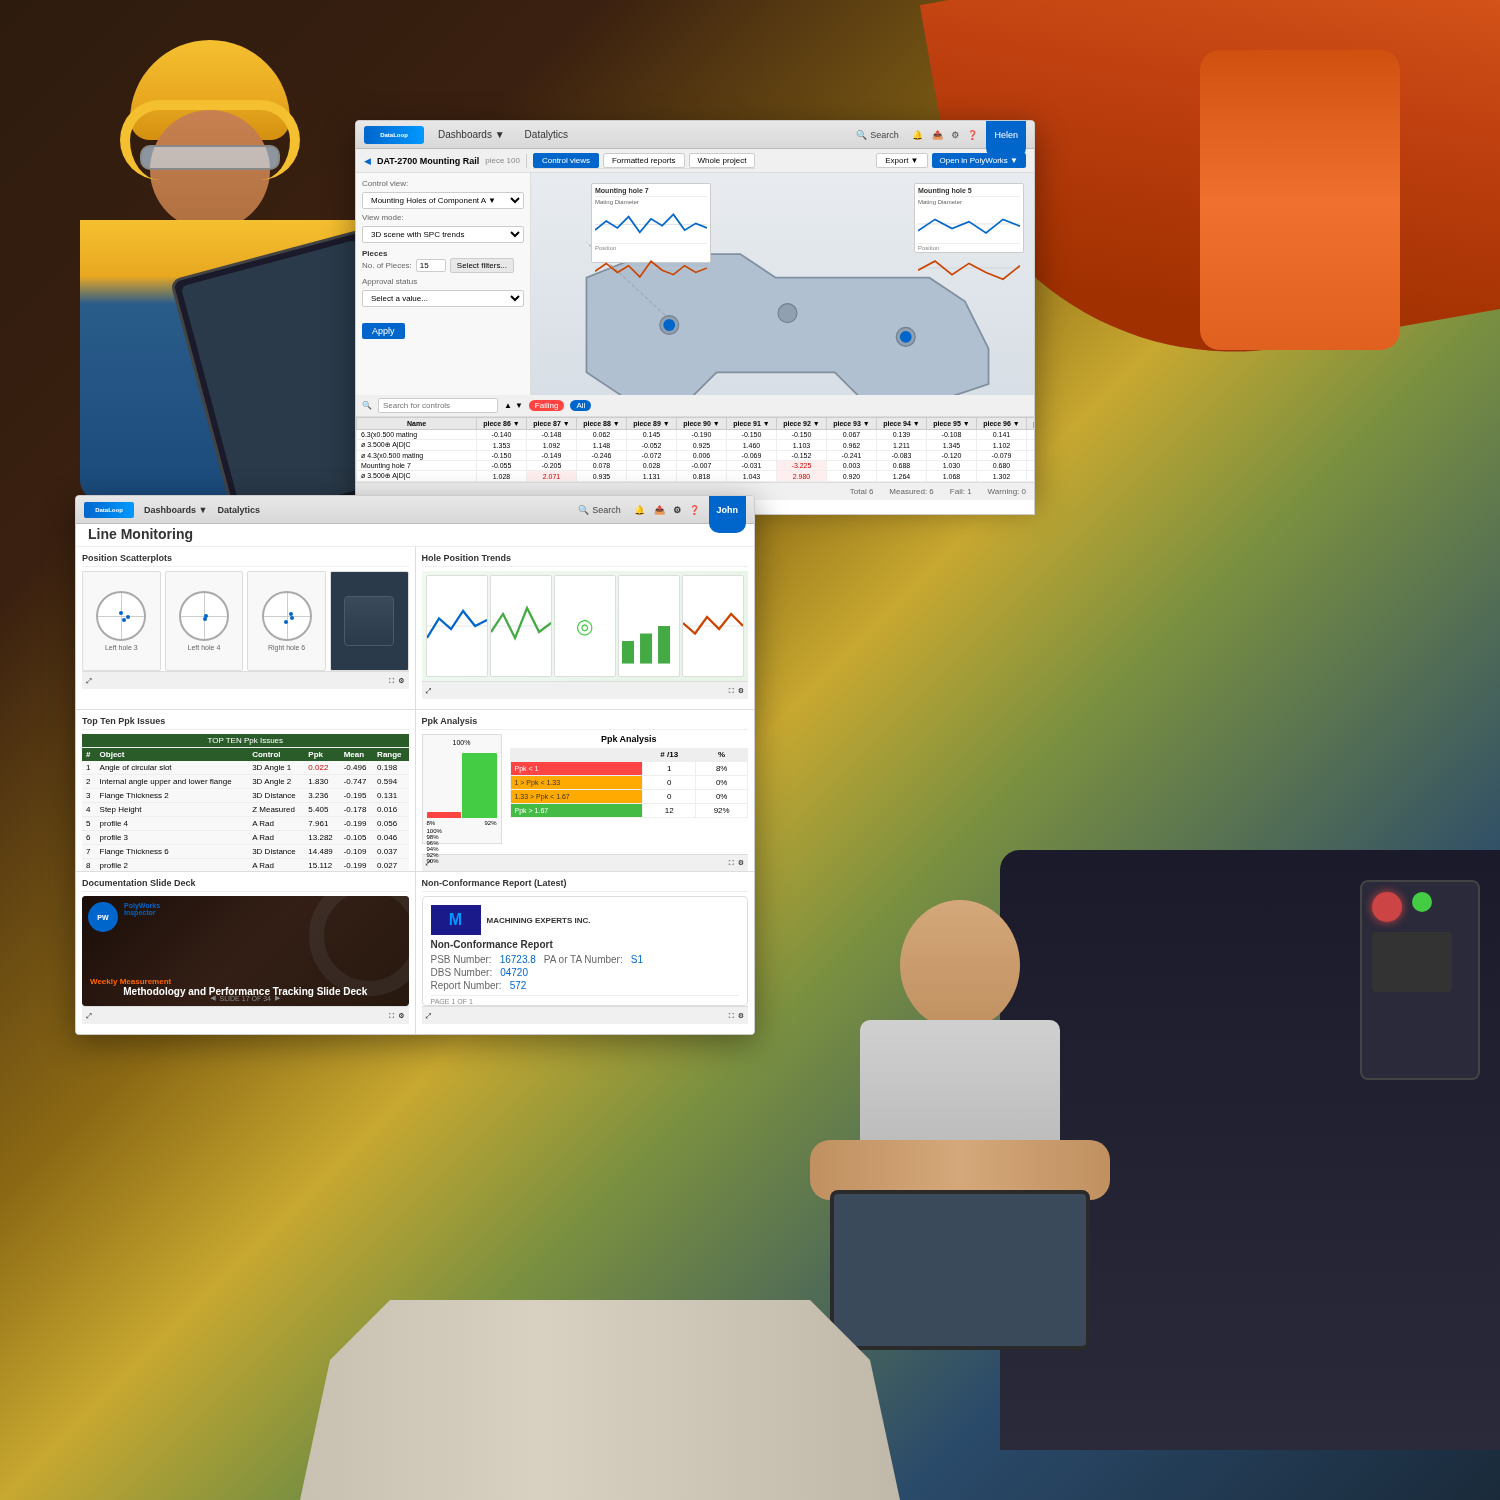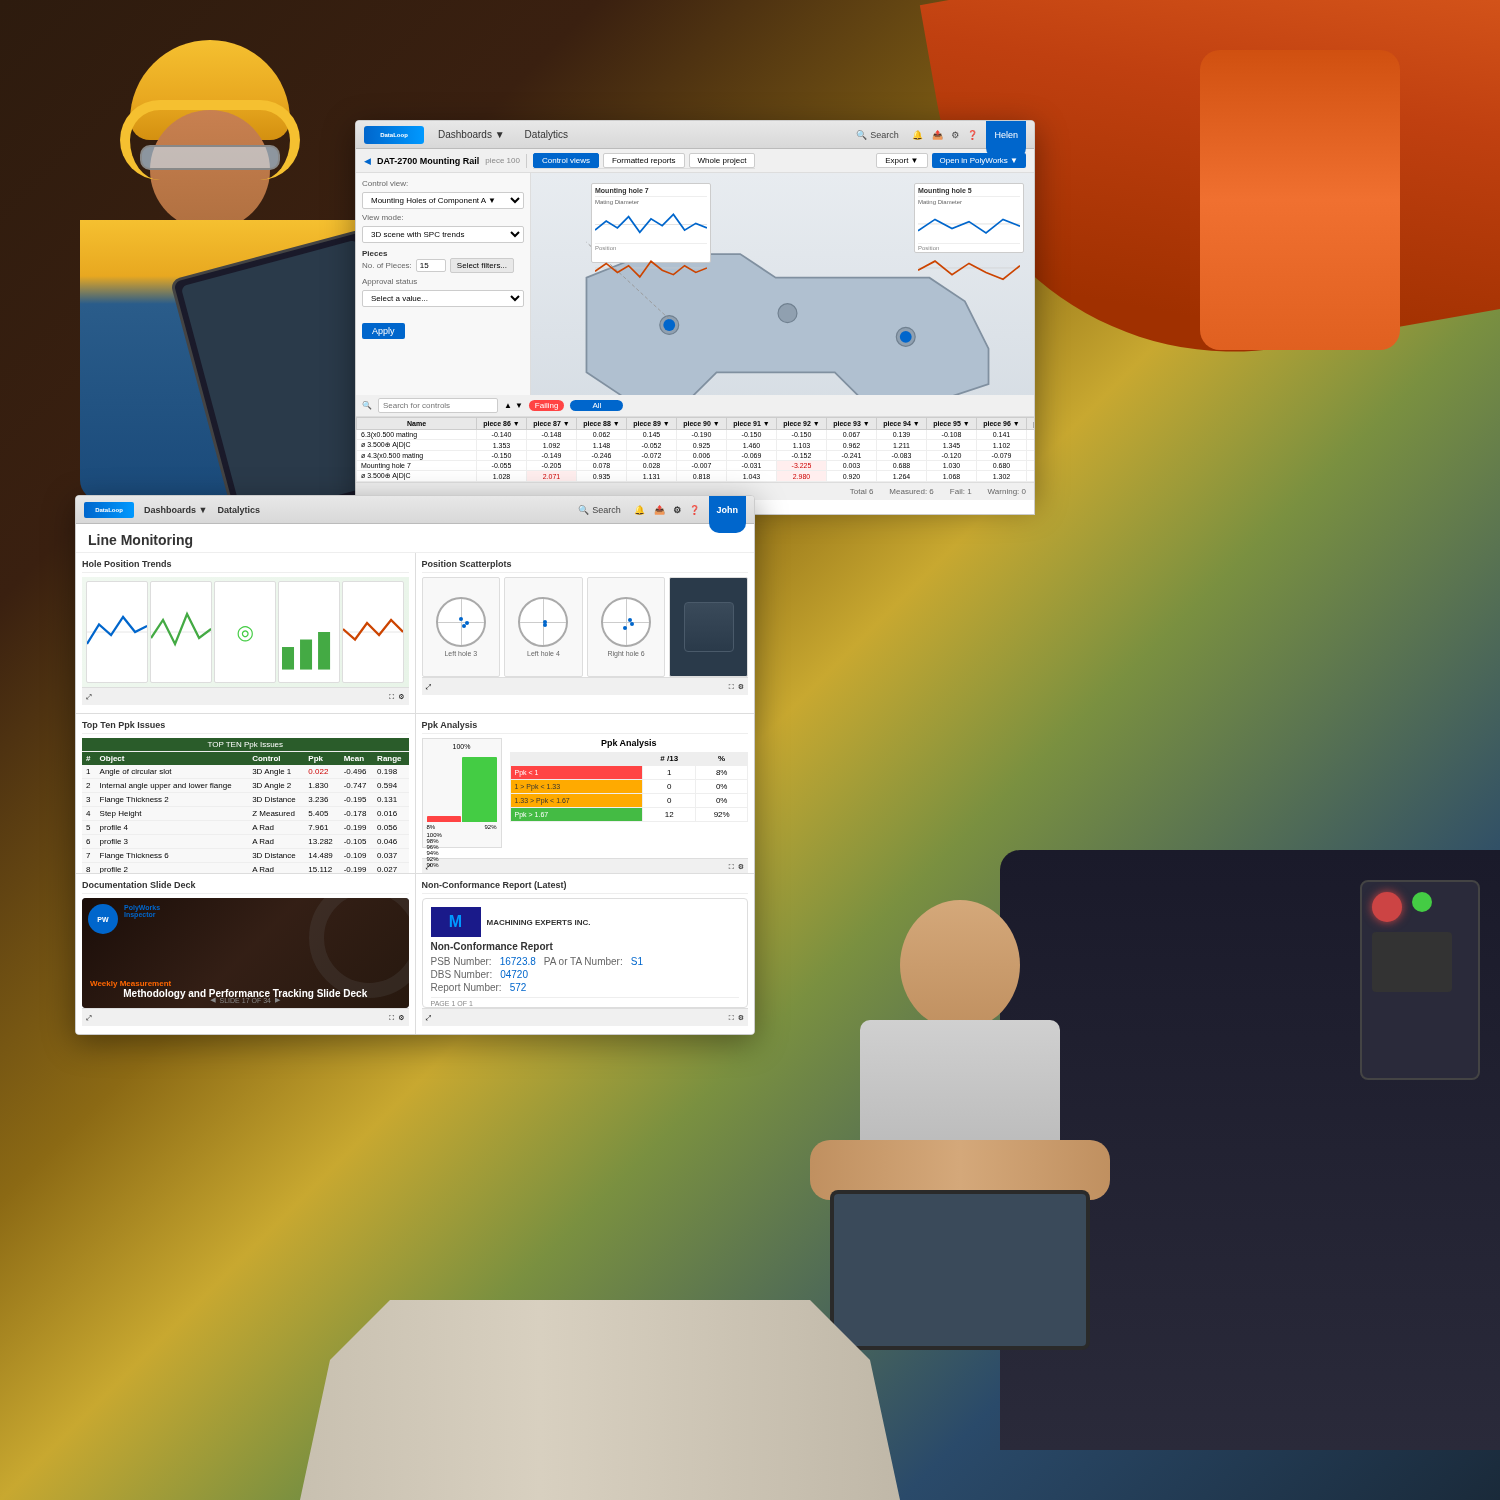--- a/index.html
+++ b/index.html
@@ -236,21 +236,21 @@
 
     .failing-badge {
       padding: 1px 6px;
       background: #ff4444;
       color: white;
       border-radius: 8px;
       font-size: 8px;
     }
 
     .all-badge {
-      padding: 1px 22px;
+      padding: 1px 6px;
       background: #0066cc;
       color: white;
       border-radius: 8px;
       font-size: 8px;
     }
 
     .data-table {
       width: 100%;
       border-collapse: collapse;
       font-size: 7px;
@@ -330,21 +330,21 @@
 
     
     .lm-content {
       display: flex;
       flex-direction: column;
       height: calc(100% - 28px);
       background: white;
     }
 
     .lm-page-title {
-      padding: 8px 12px 4px;
+      padding: 2px 12px 4px;
       font-size: 14px;
       font-weight: bold;
       color: #333;
       border-bottom: 1px solid #eee;
     }
 
     .lm-grid {
       display: grid;
       grid-template-columns: 1fr 1fr;
       grid-template-rows: 1fr 1fr 1fr;
@@ -1065,59 +1065,20 @@
       <span>❓</span>
       <span class="user-badge">John</span>
     </div>
   </div>
 
   <div class="lm-content">
     <div class="lm-page-title">Line Monitoring</div>
     <div class="lm-grid">
 
       <div class="lm-cell">
-        <div class="lm-cell-title">Hole Position Trends</div>
-        <div class="hpt-chart">
-          <div class="hpt-mini">
-            <svg width="100%" height="100%" viewBox="0 0 40 40">
-              <line x1="0" y1="20" x2="40" y2="20" stroke="#ddd" stroke-width="0.5"></line>
-              <polyline points="0,28 8,15 16,22 24,10 32,20 40,16" fill="none" stroke="#0066cc" stroke-width="1.5"></polyline>
-            </svg>
-          </div>
-          <div class="hpt-mini">
-            <svg width="100%" height="100%" viewBox="0 0 40 40">
-              <line x1="0" y1="20" x2="40" y2="20" stroke="#ddd" stroke-width="0.5"></line>
-              <polyline points="0,24 8,12 16,28 24,8 32,24 40,18" fill="none" stroke="#44aa44" stroke-width="1.5"></polyline>
-            </svg>
-          </div>
-          <div class="hpt-mini">
-            <div style="display:flex;align-items:center;justify-content:center;height:100%;font-size:20px;color:#44cc44;">◎</div>
-          </div>
-          <div class="hpt-mini">
-            <svg width="100%" height="100%" viewBox="0 0 40 60">
-              <rect x="2" y="40" width="8" height="15" fill="#44aa44"></rect>
-              <rect x="14" y="35" width="8" height="20" fill="#44aa44"></rect>
-              <rect x="26" y="30" width="8" height="25" fill="#44aa44"></rect>
-            </svg>
-          </div>
-          <div class="hpt-mini">
-            <svg width="100%" height="100%" viewBox="0 0 40 40">
-              <line x1="0" y1="20" x2="40" y2="20" stroke="#ddd" stroke-width="0.5"></line>
-              <polyline points="0,18 8,25 16,14 24,22 32,12 40,20" fill="none" stroke="#cc4400" stroke-width="1.5"></polyline>
-            </svg>
-          </div>
-        </div>
-        <div class="cell-bottom-bar">
-          <span>⤢</span>
-          <span style="margin-left:auto;">⛶</span>
-          <span>⚙</span>
-        </div>
-      </div>
-
-      <div class="lm-cell">
         <div class="lm-cell-title">Position Scatterplots</div>
         <div class="scatter-row">
           <div class="scatter-item">
             <div class="scatter-circle">
               <div class="cross-h"></div>
               <div class="cross-v"></div>
               <div class="scatter-dot" style="top:40%;left:45%;"></div>
               <div class="scatter-dot" style="top:55%;left:52%;"></div>
               <div class="scatter-dot" style="top:48%;left:60%;"></div>
             </div>
@@ -1137,20 +1098,59 @@
               <div class="cross-h"></div>
               <div class="cross-v"></div>
               <div class="scatter-dot" style="top:42%;left:55%;"></div>
               <div class="scatter-dot" style="top:58%;left:44%;"></div>
               <div class="scatter-dot" style="top:50%;left:58%;"></div>
             </div>
             <span style="margin-top:3px;">Right hole 6</span>
           </div>
           <div class="scatter-item" style="background:#2a3a4a;">
             <div style="width:50px;height:50px;background:linear-gradient(180deg,#3a4a5a,#2a3a4a);border-radius:4px;border:1px solid #4a5a6a;"></div>
+          </div>
+        </div>
+        <div class="cell-bottom-bar">
+          <span>⤢</span>
+          <span style="margin-left:auto;">⛶</span>
+          <span>⚙</span>
+        </div>
+      </div>
+
+      <div class="lm-cell">
+        <div class="lm-cell-title">Hole Position Trends</div>
+        <div class="hpt-chart">
+          <div class="hpt-mini">
+            <svg width="100%" height="100%" viewBox="0 0 40 40">
+              <line x1="0" y1="20" x2="40" y2="20" stroke="#ddd" stroke-width="0.5"></line>
+              <polyline points="0,28 8,15 16,22 24,10 32,20 40,16" fill="none" stroke="#0066cc" stroke-width="1.5"></polyline>
+            </svg>
+          </div>
+          <div class="hpt-mini">
+            <svg width="100%" height="100%" viewBox="0 0 40 40">
+              <line x1="0" y1="20" x2="40" y2="20" stroke="#ddd" stroke-width="0.5"></line>
+              <polyline points="0,24 8,12 16,28 24,8 32,24 40,18" fill="none" stroke="#44aa44" stroke-width="1.5"></polyline>
+            </svg>
+          </div>
+          <div class="hpt-mini">
+            <div style="display:flex;align-items:center;justify-content:center;height:100%;font-size:20px;color:#44cc44;">◎</div>
+          </div>
+          <div class="hpt-mini">
+            <svg width="100%" height="100%" viewBox="0 0 40 60">
+              <rect x="2" y="40" width="8" height="15" fill="#44aa44"></rect>
+              <rect x="14" y="35" width="8" height="20" fill="#44aa44"></rect>
+              <rect x="26" y="30" width="8" height="25" fill="#44aa44"></rect>
+            </svg>
+          </div>
+          <div class="hpt-mini">
+            <svg width="100%" height="100%" viewBox="0 0 40 40">
+              <line x1="0" y1="20" x2="40" y2="20" stroke="#ddd" stroke-width="0.5"></line>
+              <polyline points="0,18 8,25 16,14 24,22 32,12 40,20" fill="none" stroke="#cc4400" stroke-width="1.5"></polyline>
+            </svg>
           </div>
         </div>
         <div class="cell-bottom-bar">
           <span>⤢</span>
           <span style="margin-left:auto;">⛶</span>
           <span>⚙</span>
         </div>
       </div>
 
       <div class="lm-cell">

